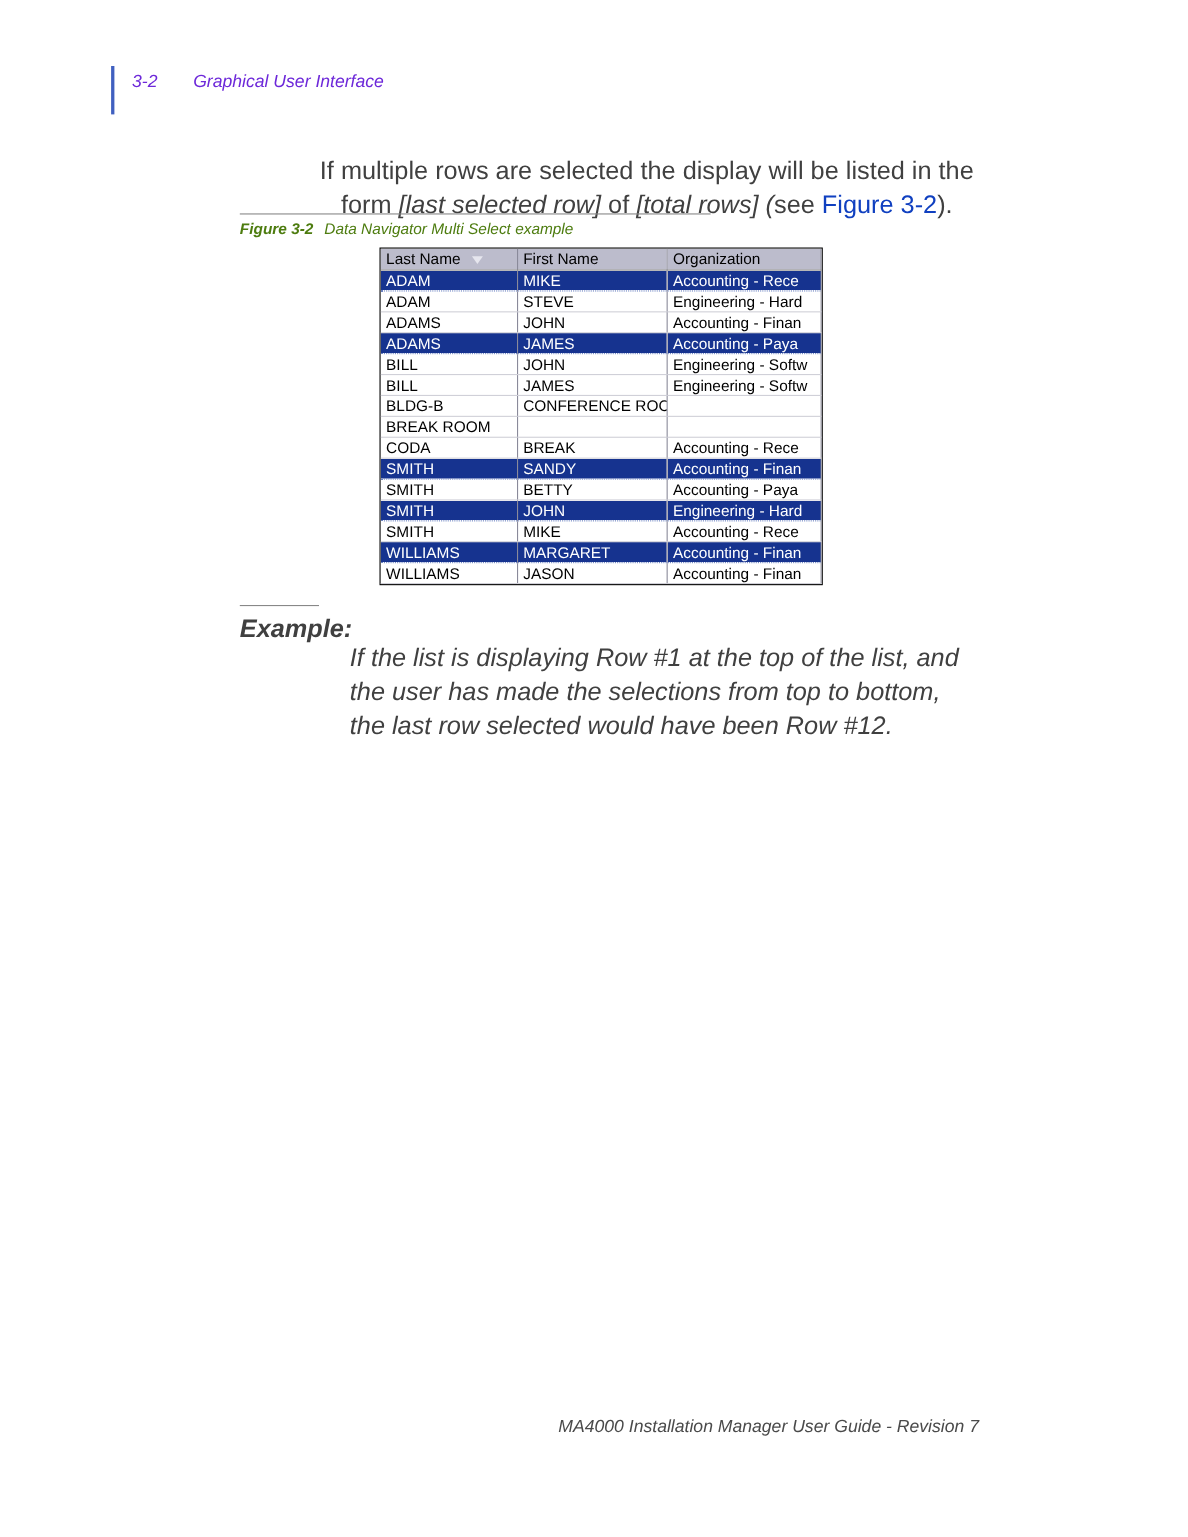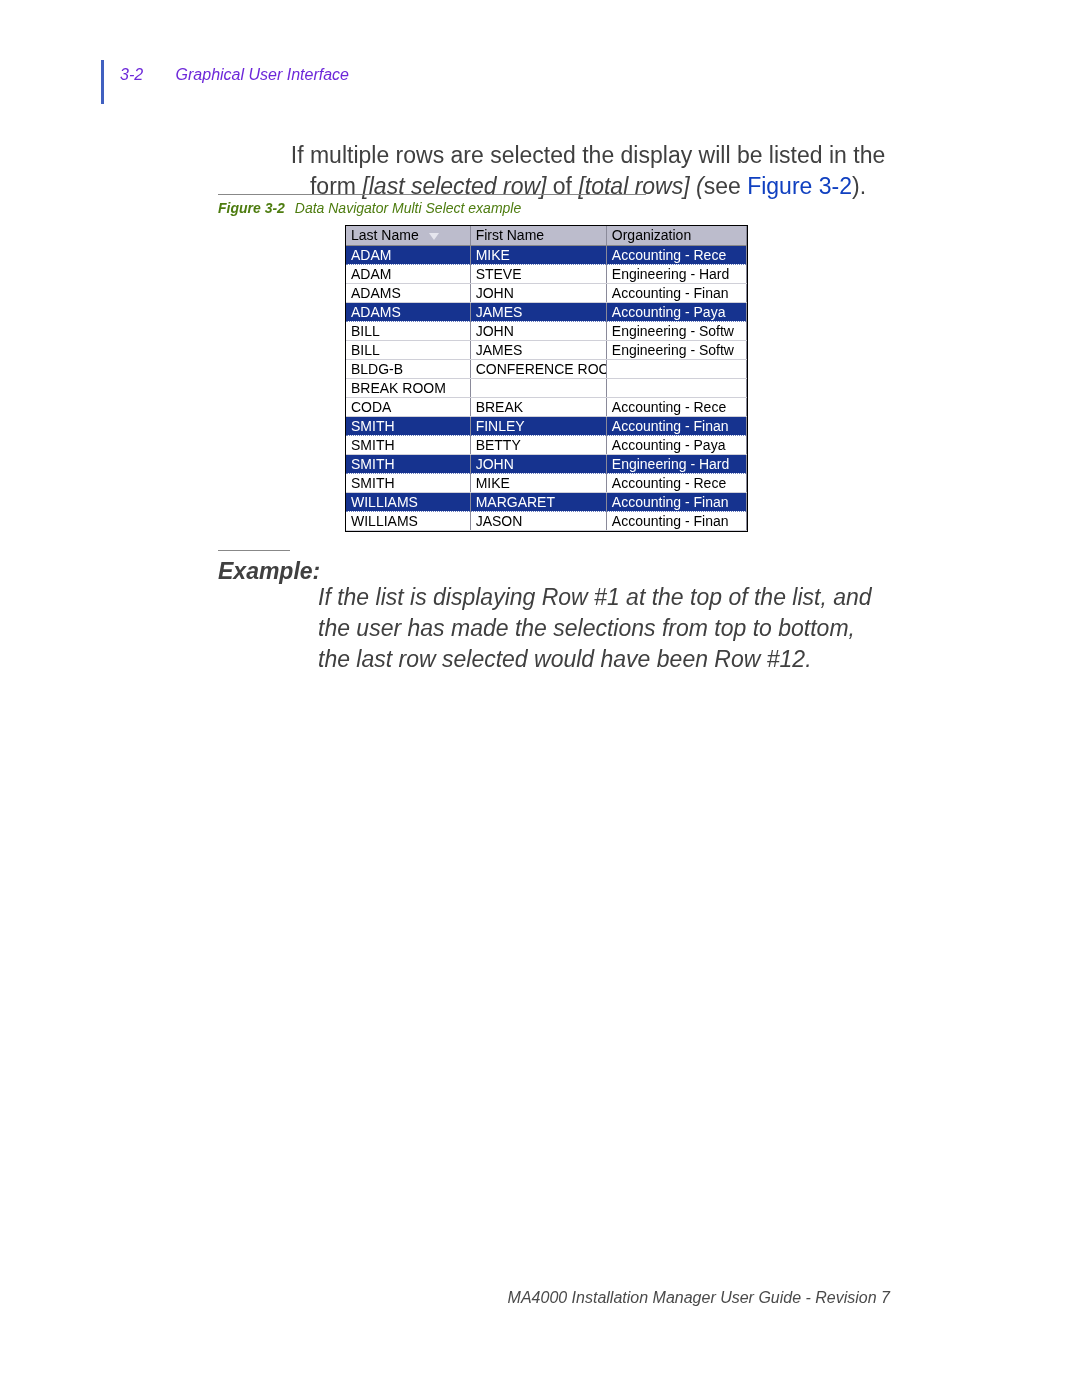--- a/index.html
+++ b/index.html
@@ -205,21 +205,21 @@
             <td></td>
             <td></td>
           </tr>
           <tr>
             <td>CODA</td>
             <td>BREAK</td>
             <td>Accounting - Rece</td>
           </tr>
           <tr class="sel">
             <td>SMITH</td>
-            <td>FINLEY</td>
+            <td>SANDY</td>
             <td>Accounting - Finan</td>
           </tr>
           <tr>
             <td>SMITH</td>
             <td>BETTY</td>
             <td>Accounting - Paya</td>
           </tr>
           <tr class="sel">
             <td>SMITH</td>
             <td>JOHN</td>

